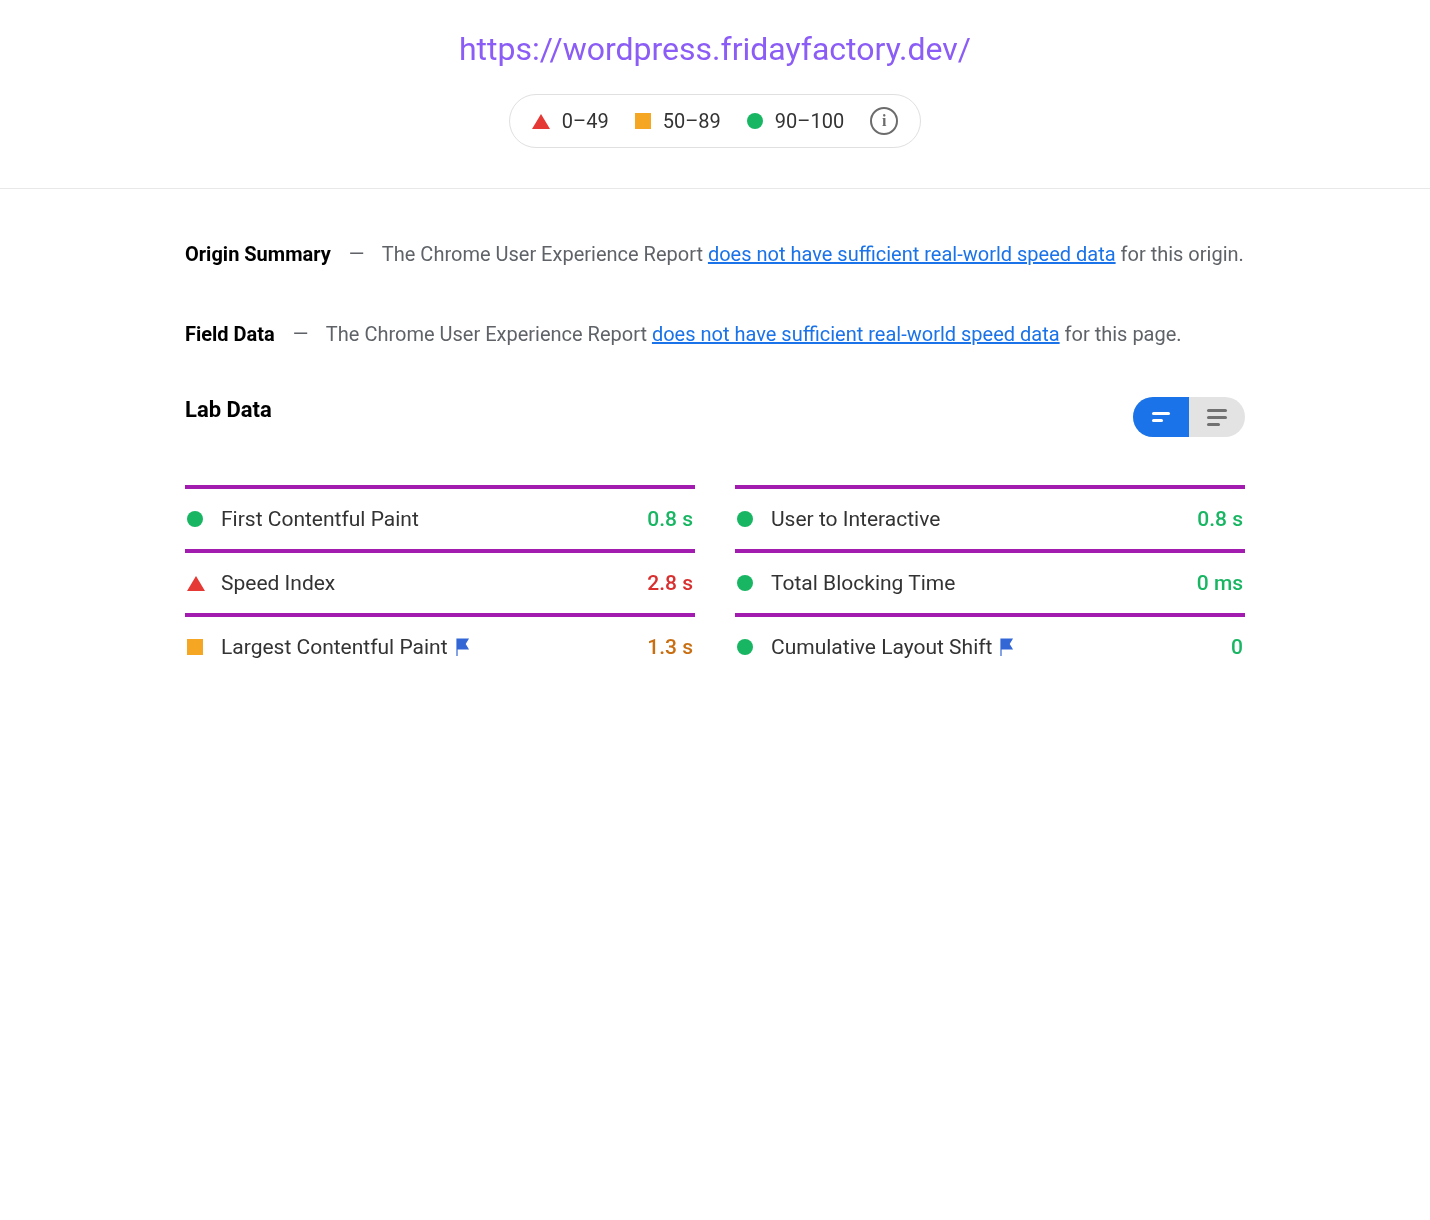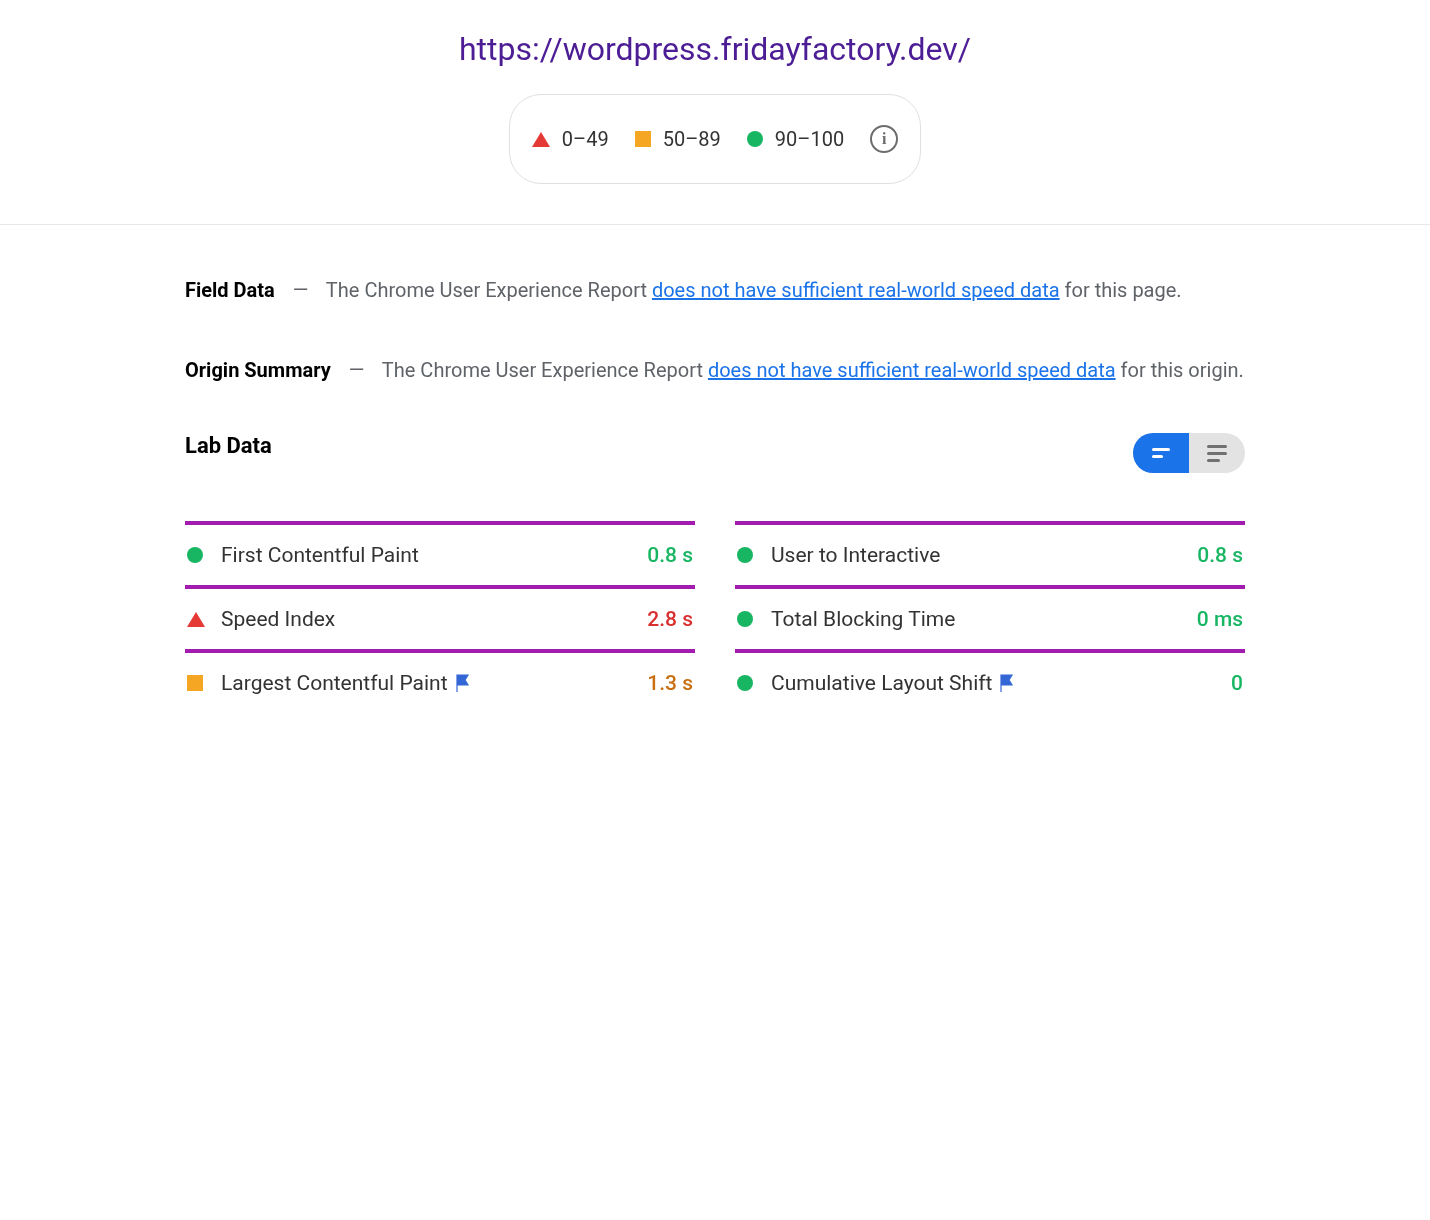--- a/index.html
+++ b/index.html
@@ -35,30 +35,30 @@
     position: absolute; inset: 0;
     display: flex; align-items: center; justify-content: center;
     font-size: 52px;
     font-weight: 500;
     color: #18b663;
     letter-spacing: 2px;
     font-variant-numeric: tabular-nums;
   }
   .url {
     font-size: 32px;
-    color: #4c1d95;
+    color: #8b5cf6;
     margin-bottom: 26px;
   }
   .legend-pill {
     display: inline-flex;
     align-items: center;
     gap: 26px;
     border: 1px solid #e0e0e0;
     border-radius: 32px;
-    padding: 30px 22px;
+    padding: 12px 22px;
     font-size: 20px;
     color: #333;
     font-variant-numeric: tabular-nums;
   }
   .legend-item { display: inline-flex; align-items: center; gap: 12px; }
   .shape-triangle {
     width: 0; height: 0;
     border-left: 9px solid transparent;
     border-right: 9px solid transparent;
     border-bottom: 15px solid #e53935;
@@ -184,29 +184,29 @@
         <span class="shape-circle"></span>
         <span>90–100</span>
       </span>
       <span class="info-icon">i</span>
     </div>
   </div>
 
   <div class="content">
 
     <p class="para">
+      <strong>Origin Summary</strong>
+      <span class="em-dash">&nbsp;—&nbsp;</span>
+      <span>The Chrome User Experience Report </span><a href="#" class="link">does not have sufficient real-world speed data</a><span> for this origin.</span>
+    </p>
+
+    <p class="para">
       <strong>Field Data</strong>
       <span class="em-dash">&nbsp;—&nbsp;</span>
       <span>The Chrome User Experience Report </span><a href="#" class="link">does not have sufficient real-world speed data</a><span> for this page.</span>
-    </p>
-
-    <p class="para">
-      <strong>Origin Summary</strong>
-      <span class="em-dash">&nbsp;—&nbsp;</span>
-      <span>The Chrome User Experience Report </span><a href="#" class="link">does not have sufficient real-world speed data</a><span> for this origin.</span>
     </p>
 
     <div class="lab-header">
       <div class="lab-title">Lab Data</div>
       <div class="view-toggle">
         <button class="active">
           <span class="bars-icon">
             <span style="width:18px"></span>
               <span style="width:11px"></span>
           </span>

